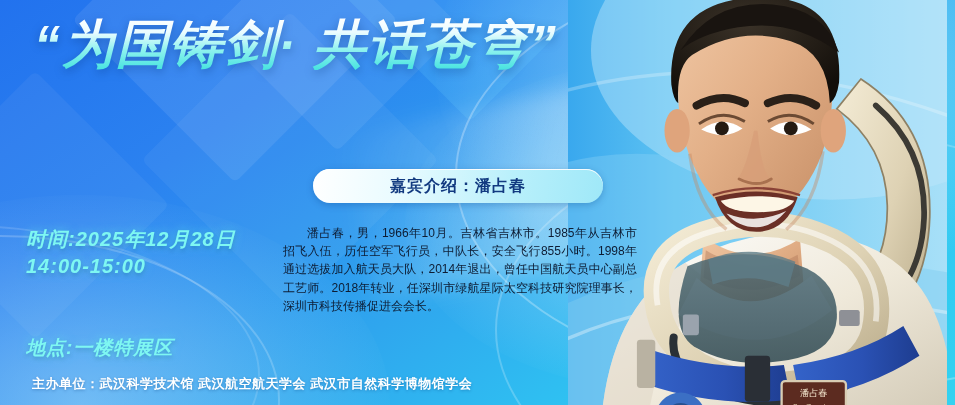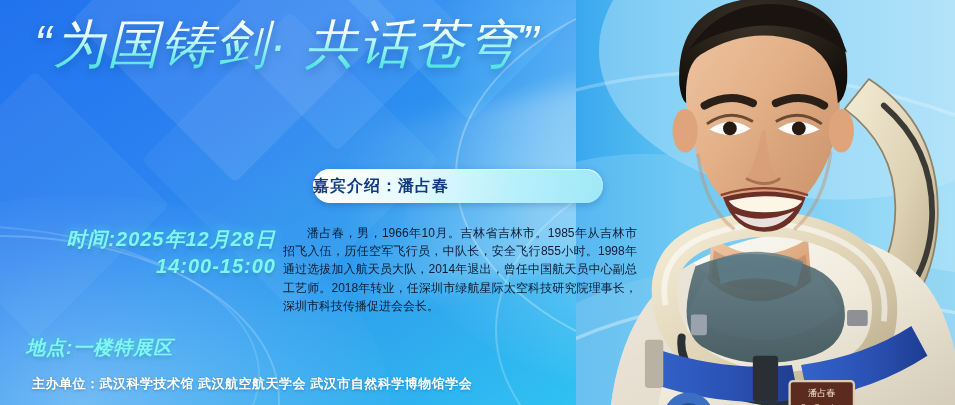--- a/index.html
+++ b/index.html
@@ -54,21 +54,21 @@
     position:absolute;right:170px;top:90px;width:430px;height:170px;
     background:linear-gradient(115deg,rgba(255,255,255,0) 0%,rgba(255,255,255,.26) 45%,rgba(255,255,255,0) 100%);
     transform:rotate(-12deg);
     filter:blur(10px);
   }
 
   
   .title-main{
     position:absolute;left:34px;top:18px;
     font-size:52px;line-height:1;
-    font-weight:normal;font-style:italic;
+    font-weight:bold;font-style:italic;
     letter-spacing:2px;
     white-space:nowrap;
     background:linear-gradient(180deg,#ffffff 0%,#eafcff 28%,#8df2ee 62%,#46e3df 100%);
     -webkit-background-clip:text;background-clip:text;
     color:transparent;-webkit-text-fill-color:transparent;
     filter:drop-shadow(0 3px 5px rgba(0,40,110,.35));
   }
   .title-sub{
     position:absolute;left:246px;top:101px;
     font-size:36px;line-height:1;
@@ -76,33 +76,33 @@
     letter-spacing:2px;white-space:nowrap;
     color:#ffffff;
     text-shadow:0 3px 6px rgba(0,45,120,.38);
   }
 
   
   .guest-pill{
     position:absolute;left:313px;top:169px;
     width:290px;height:34px;
     border-radius:17px;
-    display:flex;align-items:center;justify-content:flex-start;
+    display:flex;align-items:center;justify-content:center;
     background:linear-gradient(100deg,#ffffff 0%,#e9fbff 30%,#b9f0fb 68%,#9fe8f8 100%);
     box-shadow:0 2px 7px rgba(0,50,120,.26), inset 0 1px 0 rgba(255,255,255,.9);
   }
   .guest-pill span{
     font-size:16px;font-weight:bold;letter-spacing:1px;
     color:#123a80;
   }
 
   
   .info-time{
     position:absolute;left:26px;top:226px;width:250px;
-    text-align:right;
+    text-align:left;
     font-size:20px;line-height:1.35;
     font-weight:bold;font-style:italic;letter-spacing:1px;
     color:#7ef7f2;
     text-shadow:0 0 10px rgba(100,250,245,.55),0 2px 4px rgba(0,50,110,.35);
   }
   .info-place{
     position:absolute;left:26px;top:292px;
     font-size:19px;
     font-weight:bold;font-style:italic;letter-spacing:1px;
     color:#7ef7f2;
@@ -122,21 +122,21 @@
   
   .footer{
     position:absolute;left:32px;bottom:12px;
     font-size:13px;font-weight:bold;letter-spacing:.5px;
     color:#ffffff;
     text-shadow:0 1px 3px rgba(0,50,110,.35);
   }
 
   
   .portrait{
-    position:absolute;right:0;top:0;width:379px;height:405px;
+    position:absolute;right:8px;top:0;width:379px;height:405px;
     overflow:hidden;
   }
   .portrait svg{display:block;width:100%;height:100%;}
 </style>
 </head>
 <body>
 
 <div id="poster">
 
   <div class="bg-layer">

